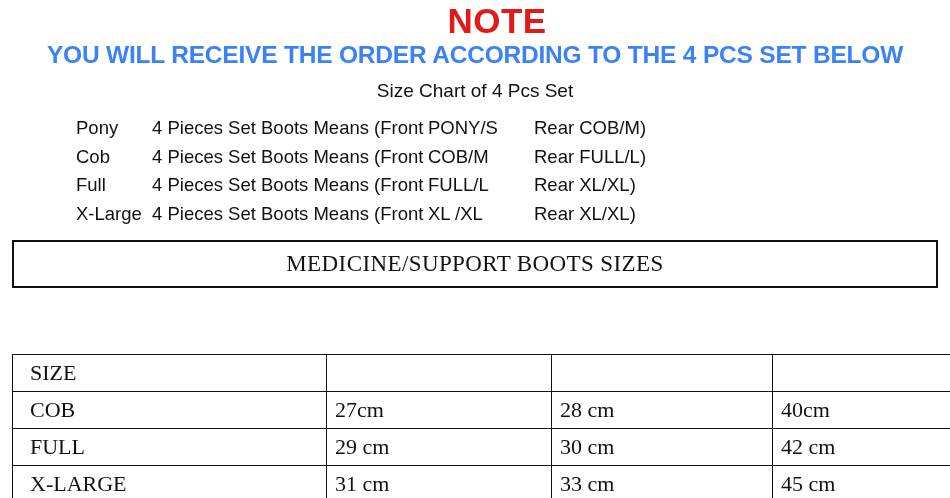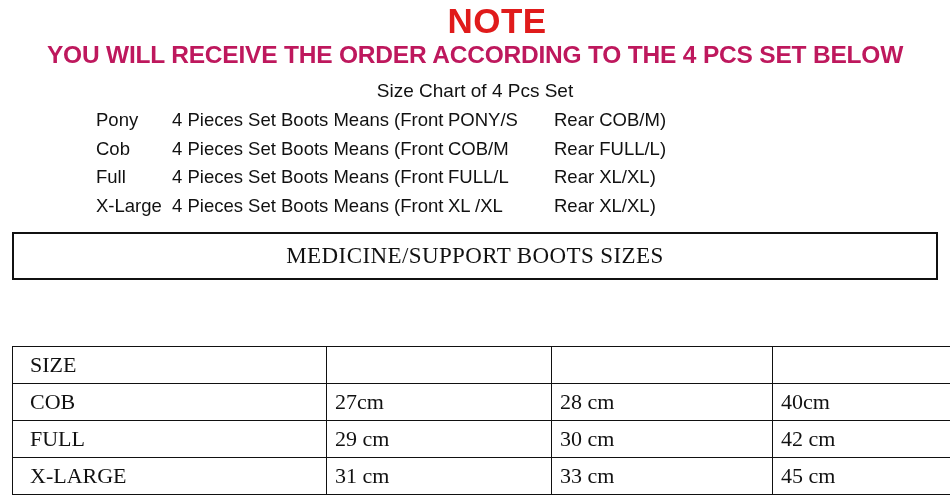--- a/index.html
+++ b/index.html
@@ -24,37 +24,37 @@
     color: #e01b1b;
     font-weight: bold;
     font-size: 35px;
     line-height: 38px;
     letter-spacing: 0.5px;
     margin-top: 2px;
     padding-left: 44px;
   }
   .note-sub {
     text-align: center;
-    color: #be185d;
+    color: #3b82f6;
     font-weight: bold;
     font-size: 24.5px;
     line-height: 30px;
     letter-spacing: -0.2px;
     white-space: nowrap;
   }
   .size-chart-heading {
     text-align: center;
     font-size: 19px;
     line-height: 26px;
     margin-top: 8px;
     color: #111;
   }
   .set-rows {
-    margin-top: 2px;
-    padding-left: 96px;
+    margin-top: 10px;
+    padding-left: 76px;
   }
   .set-row {
     display: flex;
     font-size: 18.5px;
     line-height: 28.5px;
     color: #111;
     white-space: nowrap;
   }
   .set-row .c-size {
     width: 76px;

